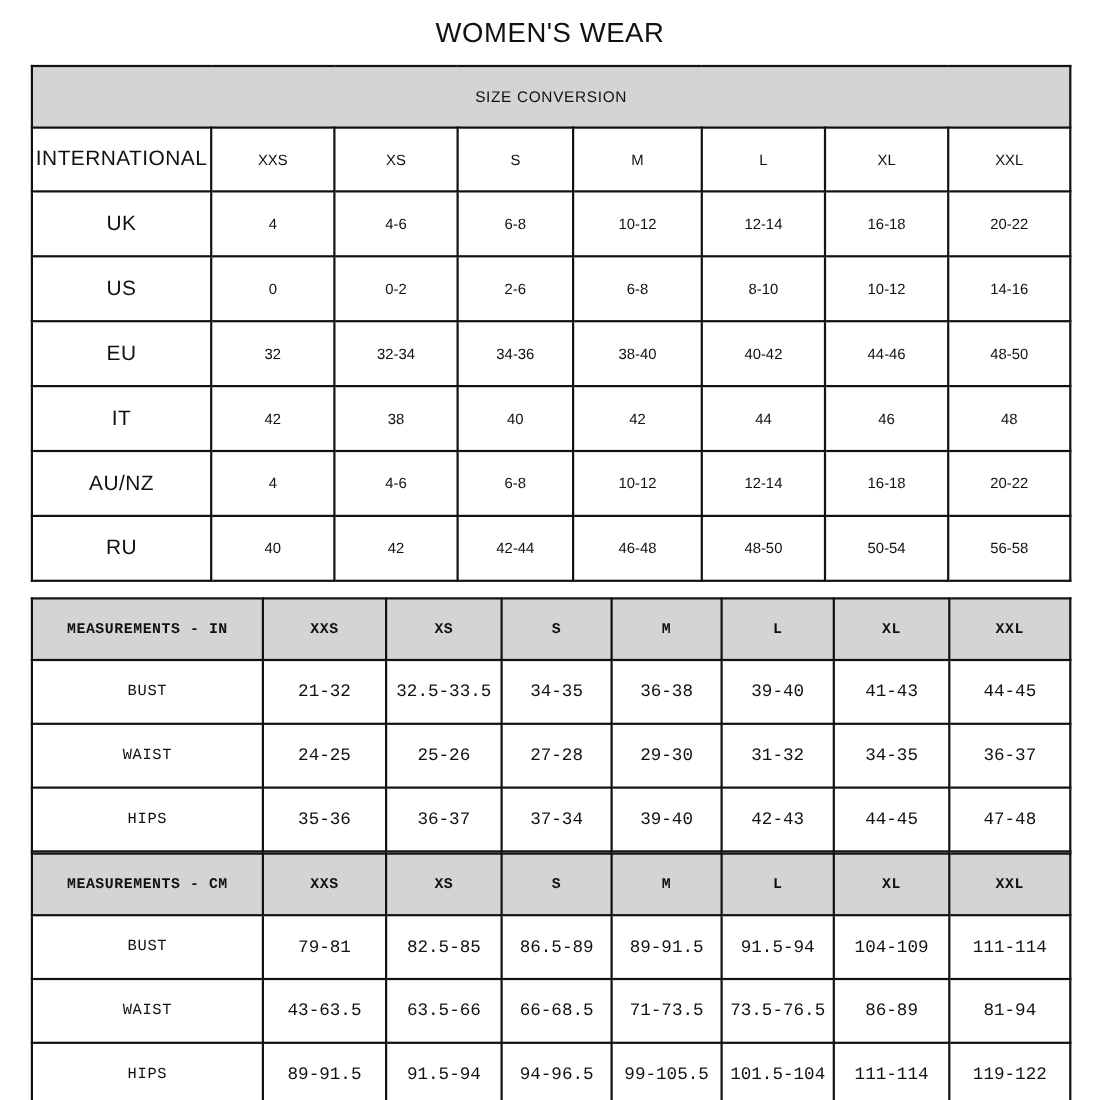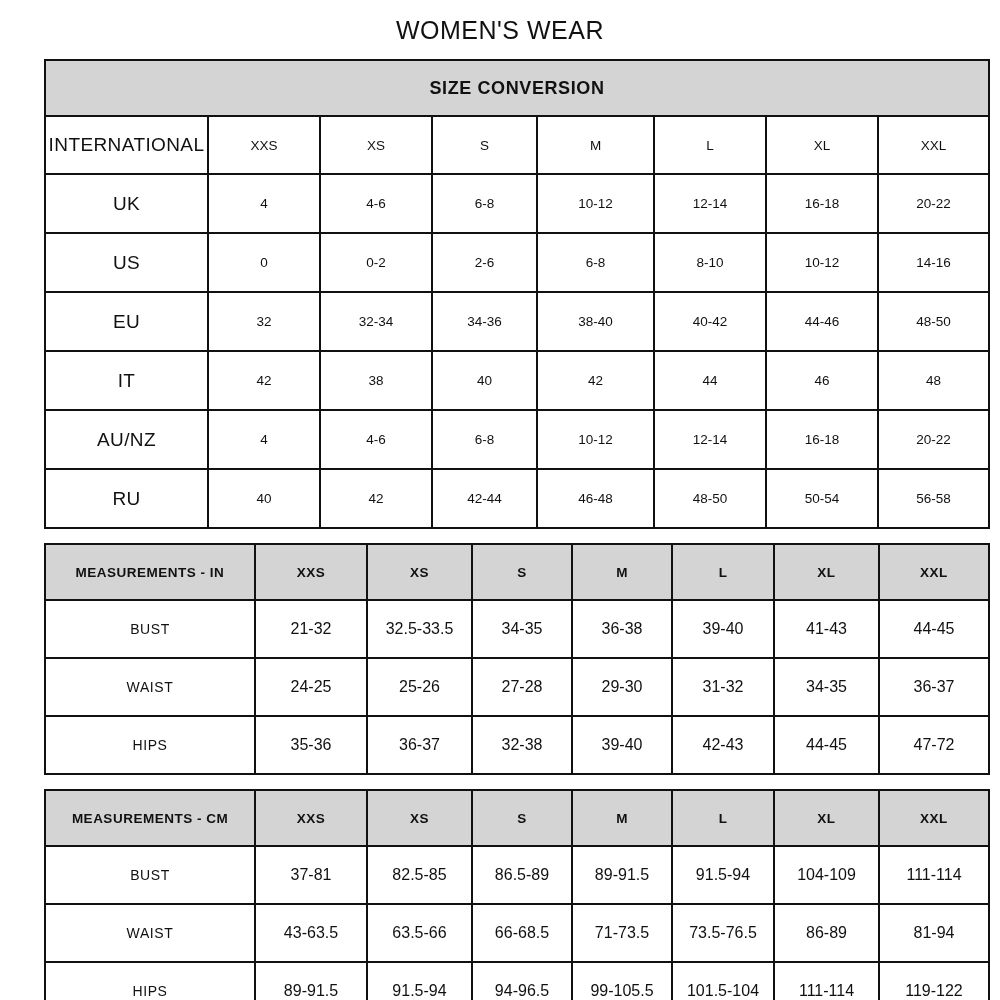--- a/index.html
+++ b/index.html
@@ -11,21 +11,21 @@
     width: 1000px;
     height: 1000px;
     font-family: "Liberation Sans", sans-serif;
     color: #1a1a1a;
     -webkit-font-smoothing: antialiased;
   }
   .page {
     width: 1000px;
     height: 1000px;
     box-sizing: border-box;
-    padding: 0 44px;
+    padding: 0 28px;
     position: relative;
   }
   .page-title {
     text-align: center;
     font-size: 25px;
     font-weight: 400;
     letter-spacing: 0.5px;
     margin: 0;
     padding-top: 16px;
     padding-bottom: 14px;
@@ -45,39 +45,39 @@
     font-weight: 400;
     color: #111;
     padding: 0;
   }
   
   table.conv {
     margin-bottom: 14px;
   }
   table.conv .banner {
     background: #d4d4d4;
-    font-weight: bold;
-    font-size: 18px;
+    font-weight: normal;
+    font-size: 14px;
     letter-spacing: 0.6px;
     height: 54px;
   }
   table.conv tr.head-row td {
     height: 56px;
   }
   table.conv tr.body-row td {
     height: 57px;
     margin-left: 36px;
   }
   table.conv td.rowlabel {
     font-size: 19px;
     letter-spacing: 0.4px;
   }
   
   table.meas {
-    margin-bottom: 14px;
+    font-family: Liberation Mono, monospace;
   }
   table.meas tr.head-row td {
     background: #d4d4d4;
     font-weight: bold;
     height: 54px;
     letter-spacing: 0.5px;
     font-size: 13.5px;
   }
   table.meas tr.head-row td.first {
     text-align: center;
@@ -228,25 +228,25 @@
         <td class="val">27-28</td>
         <td class="val">29-30</td>
         <td class="val">31-32</td>
         <td class="val">34-35</td>
         <td class="val">36-37</td>
       </tr>
       <tr class="body-row">
         <td class="first">HIPS</td>
         <td class="val">35-36</td>
         <td class="val">36-37</td>
-        <td class="val">32-38</td>
+        <td class="val">37-34</td>
         <td class="val">39-40</td>
         <td class="val">42-43</td>
         <td class="val">44-45</td>
-        <td class="val">47-72</td>
+        <td class="val">47-48</td>
       </tr>
     </tbody>
   </table>
 
   <table class="meas">
     <colgroup>
       <col style="width:210px">
       <col style="width:112px">
       <col style="width:105px">
       <col style="width:100px">
@@ -261,21 +261,21 @@
         <td>XXS</td>
         <td>XS</td>
         <td>S</td>
         <td>M</td>
         <td>L</td>
         <td>XL</td>
         <td>XXL</td>
       </tr>
       <tr class="body-row">
         <td class="first">BUST</td>
-        <td class="val">37-81</td>
+        <td class="val">79-81</td>
         <td class="val">82.5-85</td>
         <td class="val">86.5-89</td>
         <td class="val">89-91.5</td>
         <td class="val">91.5-94</td>
         <td class="val">104-109</td>
         <td class="val">111-114</td>
       </tr>
       <tr class="body-row">
         <td class="first">WAIST</td>
         <td class="val">43-63.5</td>

